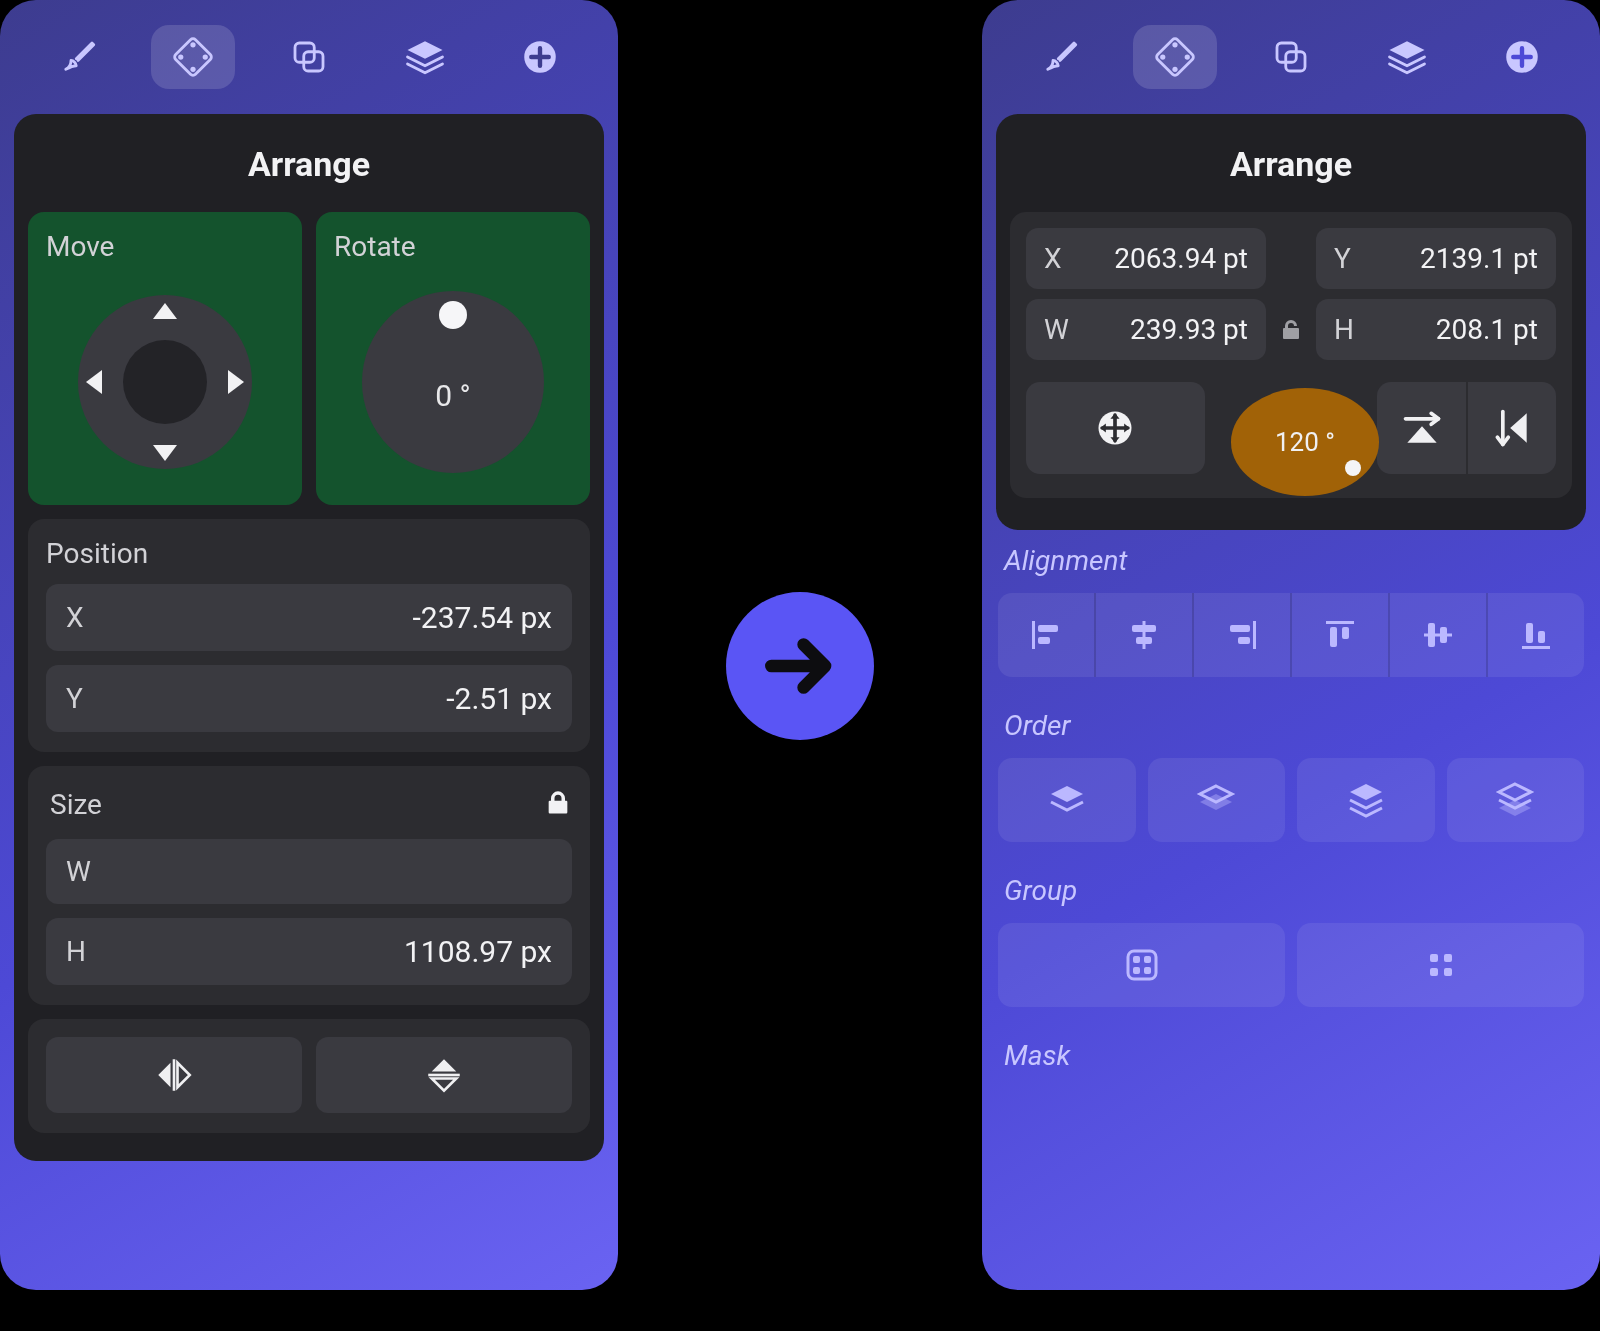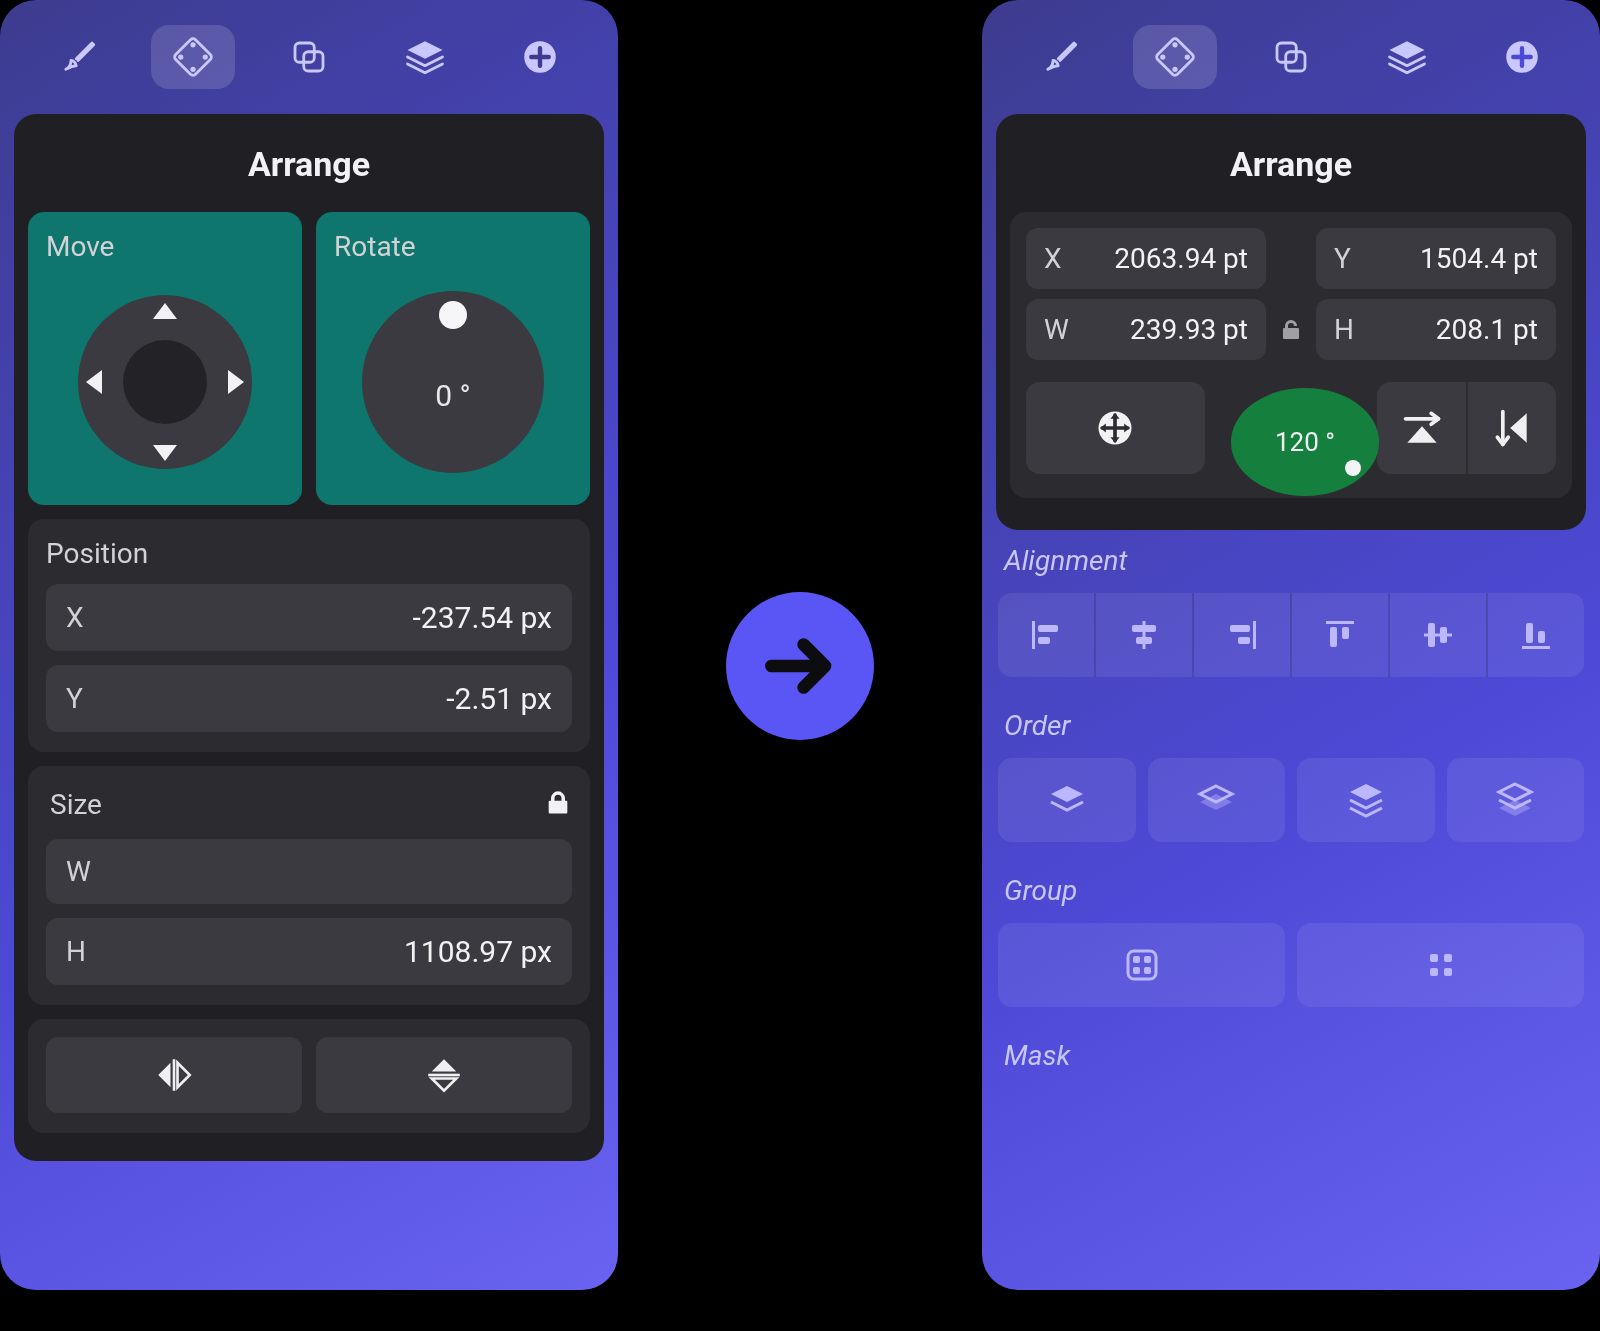--- a/index.html
+++ b/index.html
@@ -86,21 +86,21 @@
     border-radius: 16px;
     padding: 18px 18px 20px 18px;
   }
   .section + .section { margin-top: 0; }
   .section-row {
     display: flex;
     gap: 14px;
   }
   .section-half {
     flex: 1;
-    background: #0f766e;
+    background: #14532d;
     border-radius: 16px;
     padding: 18px;
   }
   .section-label {
     font-size: 28px;
     color: #d2d2d6;
     margin-bottom: 14px;
   }
   .section-head {
     display: flex;
@@ -245,21 +245,21 @@
   .r-tool {
     background: #3a3a40;
     border-radius: 14px;
     height: 92px;
     display: flex;
     align-items: center;
     justify-content: center;
     gap: 6px;
   }
   .r-tool.wide  { flex: 1.2; }
-  .r-tool.dial  { flex: 1.0; border-radius: 50%; width: 108px; height: 108px; background: #15803d; position: relative; }
+  .r-tool.dial  { flex: 1.0; border-radius: 50%; width: 108px; height: 108px; background: #a16207; position: relative; }
   .r-tool.flip  { flex: 1.2; display:flex; padding:0; gap:0; overflow:hidden; }
   .r-tool.flip .half {
     flex:1;
     display:flex;
     align-items:center;
     justify-content:center;
     height:100%;
   }
   .r-tool.flip .half + .half { border-left: 2px solid #2c2c30; }
   .r-tool svg { width: 44px; height: 44px; }
@@ -495,21 +495,21 @@
 
         <div class="section" style="padding:16px;">
           <div class="r-grid">
             <div class="r-cell">
               <span class="value-label">X</span>
               <span class="value-text">2063.94 pt</span>
             </div>
             <div></div>
             <div class="r-cell">
               <span class="value-label">Y</span>
-              <span class="value-text">1504.4 pt</span>
+              <span class="value-text">2139.1 pt</span>
             </div>
 
             <div class="r-cell">
               <span class="value-label">W</span>
               <span class="value-text">239.93 pt</span>
             </div>
             <div class="r-lock">
               <svg viewBox="0 0 24 24">
                   <path fill="#bdbdc2" d="M9 10V8a3 3 0 0 1 6 0h3a6 6 0 0 0-12 0v2H5a1 1 0 0 0-1 1v9a1 1 0 0 0 1 1h14a1 1 0 0 0 1-1v-9a1 1 0 0 0-1-1H9z"></path>
                 </svg>

